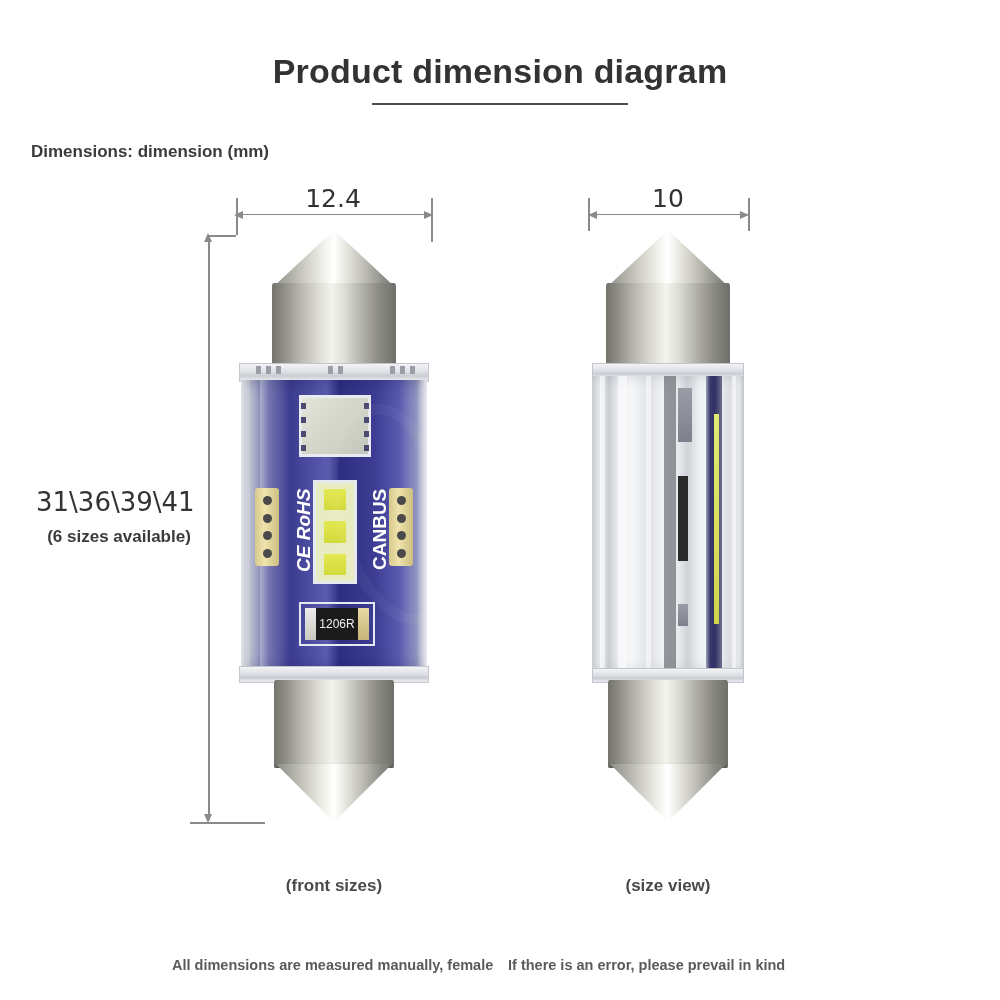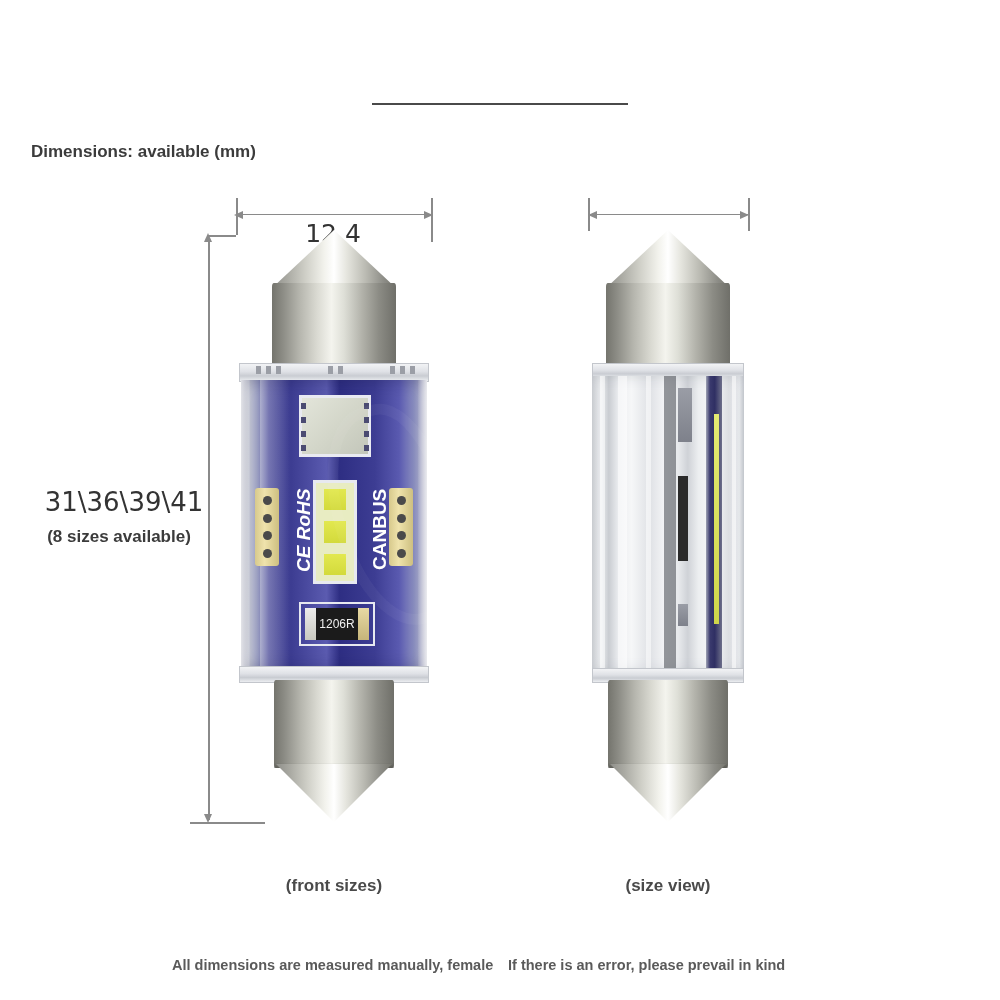--- a/index.html
+++ b/index.html
@@ -45,25 +45,24 @@
   .ext-h      { position: absolute; height: 1px; background: #8a8a8a; }
   .arrow { position: absolute; width: 0; height: 0; }
   .arrow.left   { border-top: 4px solid transparent; border-bottom: 4px solid transparent; border-right: 9px solid #8a8a8a; }
   .arrow.right  { border-top: 4px solid transparent; border-bottom: 4px solid transparent; border-left: 9px solid #8a8a8a; }
   .arrow.up     { border-left: 4px solid transparent; border-right: 4px solid transparent; border-bottom: 9px solid #8a8a8a; }
   .arrow.down   { border-left: 4px solid transparent; border-right: 4px solid transparent; border-top: 9px solid #8a8a8a; }
 
   .dim-label-top {
     position: absolute; text-align: center; font-size: 25px; color: #333;
     font-family: "DejaVu Sans", sans-serif;
-    margin-top: 35px;
   }
   .dim-label-left {
     position: absolute; left: 36px; top: 487px; width: 176px;
-    text-align: center; font-size: 26px; color: #333;
+    text-align: left; font-size: 26px; color: #333;
     font-family: "DejaVu Sans", sans-serif;
   }
   .dim-sublabel-left {
     position: absolute; left: 26px; top: 527px; width: 186px;
     text-align: center; font-size: 17px; color: #3b3b3b; font-weight: 600;
   }
 
   
   .view-caption {
     position: absolute; font-size: 17px; color: #4a4a4a; text-align: center; font-weight: 600;
@@ -223,40 +222,42 @@
   }
   .side-gray-block {
     position: absolute; background: linear-gradient(180deg,#9a9da6,#7e818b);
   }
 </style>
 </head>
 <body>
 
 <div class="stage">
 
+  <div class="title">Product dimension diagram</div>
   <div class="subtitle-wrap">
     <div class="sub-rule"></div>
   </div>
-  <div class="units-note">Dimensions: available (mm)</div>
+  <div class="units-note">Dimensions: dimension (mm)</div>
 
   <div class="dim-label-top" style="left:253px; top:184px; width:160px;">12.4</div>
   <div class="dim-line-h" style="left:236px; top:214px; width:196px;"></div>
   <div class="arrow left" style="left:234px; top:211px;"></div>
   <div class="arrow right" style="left:424px; top:211px;"></div>
   <div class="ext-v" style="left:236px; top:198px; width:1.5px; height:37px;"></div>
   <div class="ext-v" style="left:431px; top:198px; width:1.5px; height:44px;"></div>
 
   <div class="dim-label-left">31\36\39\41</div>
-  <div class="dim-sublabel-left">(8 sizes available)</div>
+  <div class="dim-sublabel-left">(6 sizes available)</div>
   <div class="dim-line-v" style="left:208px; top:238px; height:582px; width:1.5px;"></div>
   <div class="arrow up" style="left:204px; top:233px;"></div>
   <div class="arrow down" style="left:204px; top:814px;"></div>
   <div class="ext-h" style="left:208px; top:235px; width:28px; height:1.5px;"></div>
   <div class="ext-h" style="left:190px; top:822px; width:75px; height:1.5px;"></div>
 
+  <div class="dim-label-top" style="left:588px; top:184px; width:160px;">10</div>
   <div class="dim-line-h" style="left:590px; top:214px; width:158px;"></div>
   <div class="arrow left" style="left:588px; top:211px;"></div>
   <div class="arrow right" style="left:740px; top:211px;"></div>
   <div class="ext-v" style="left:588px; top:198px; width:1.5px; height:33px;"></div>
   <div class="ext-v" style="left:748px; top:198px; width:1.5px; height:33px;"></div>
 
   <div class="bulb" style="left:236px; top:230px; width:196px; height:595px;">
 
     <div class="cap-cone cone-top" style="left:36px; top:0px; width:124px; height:58px;"></div>
     <div class="cap-cyl" style="left:36px; top:53px; width:124px; height:85px;"></div>

